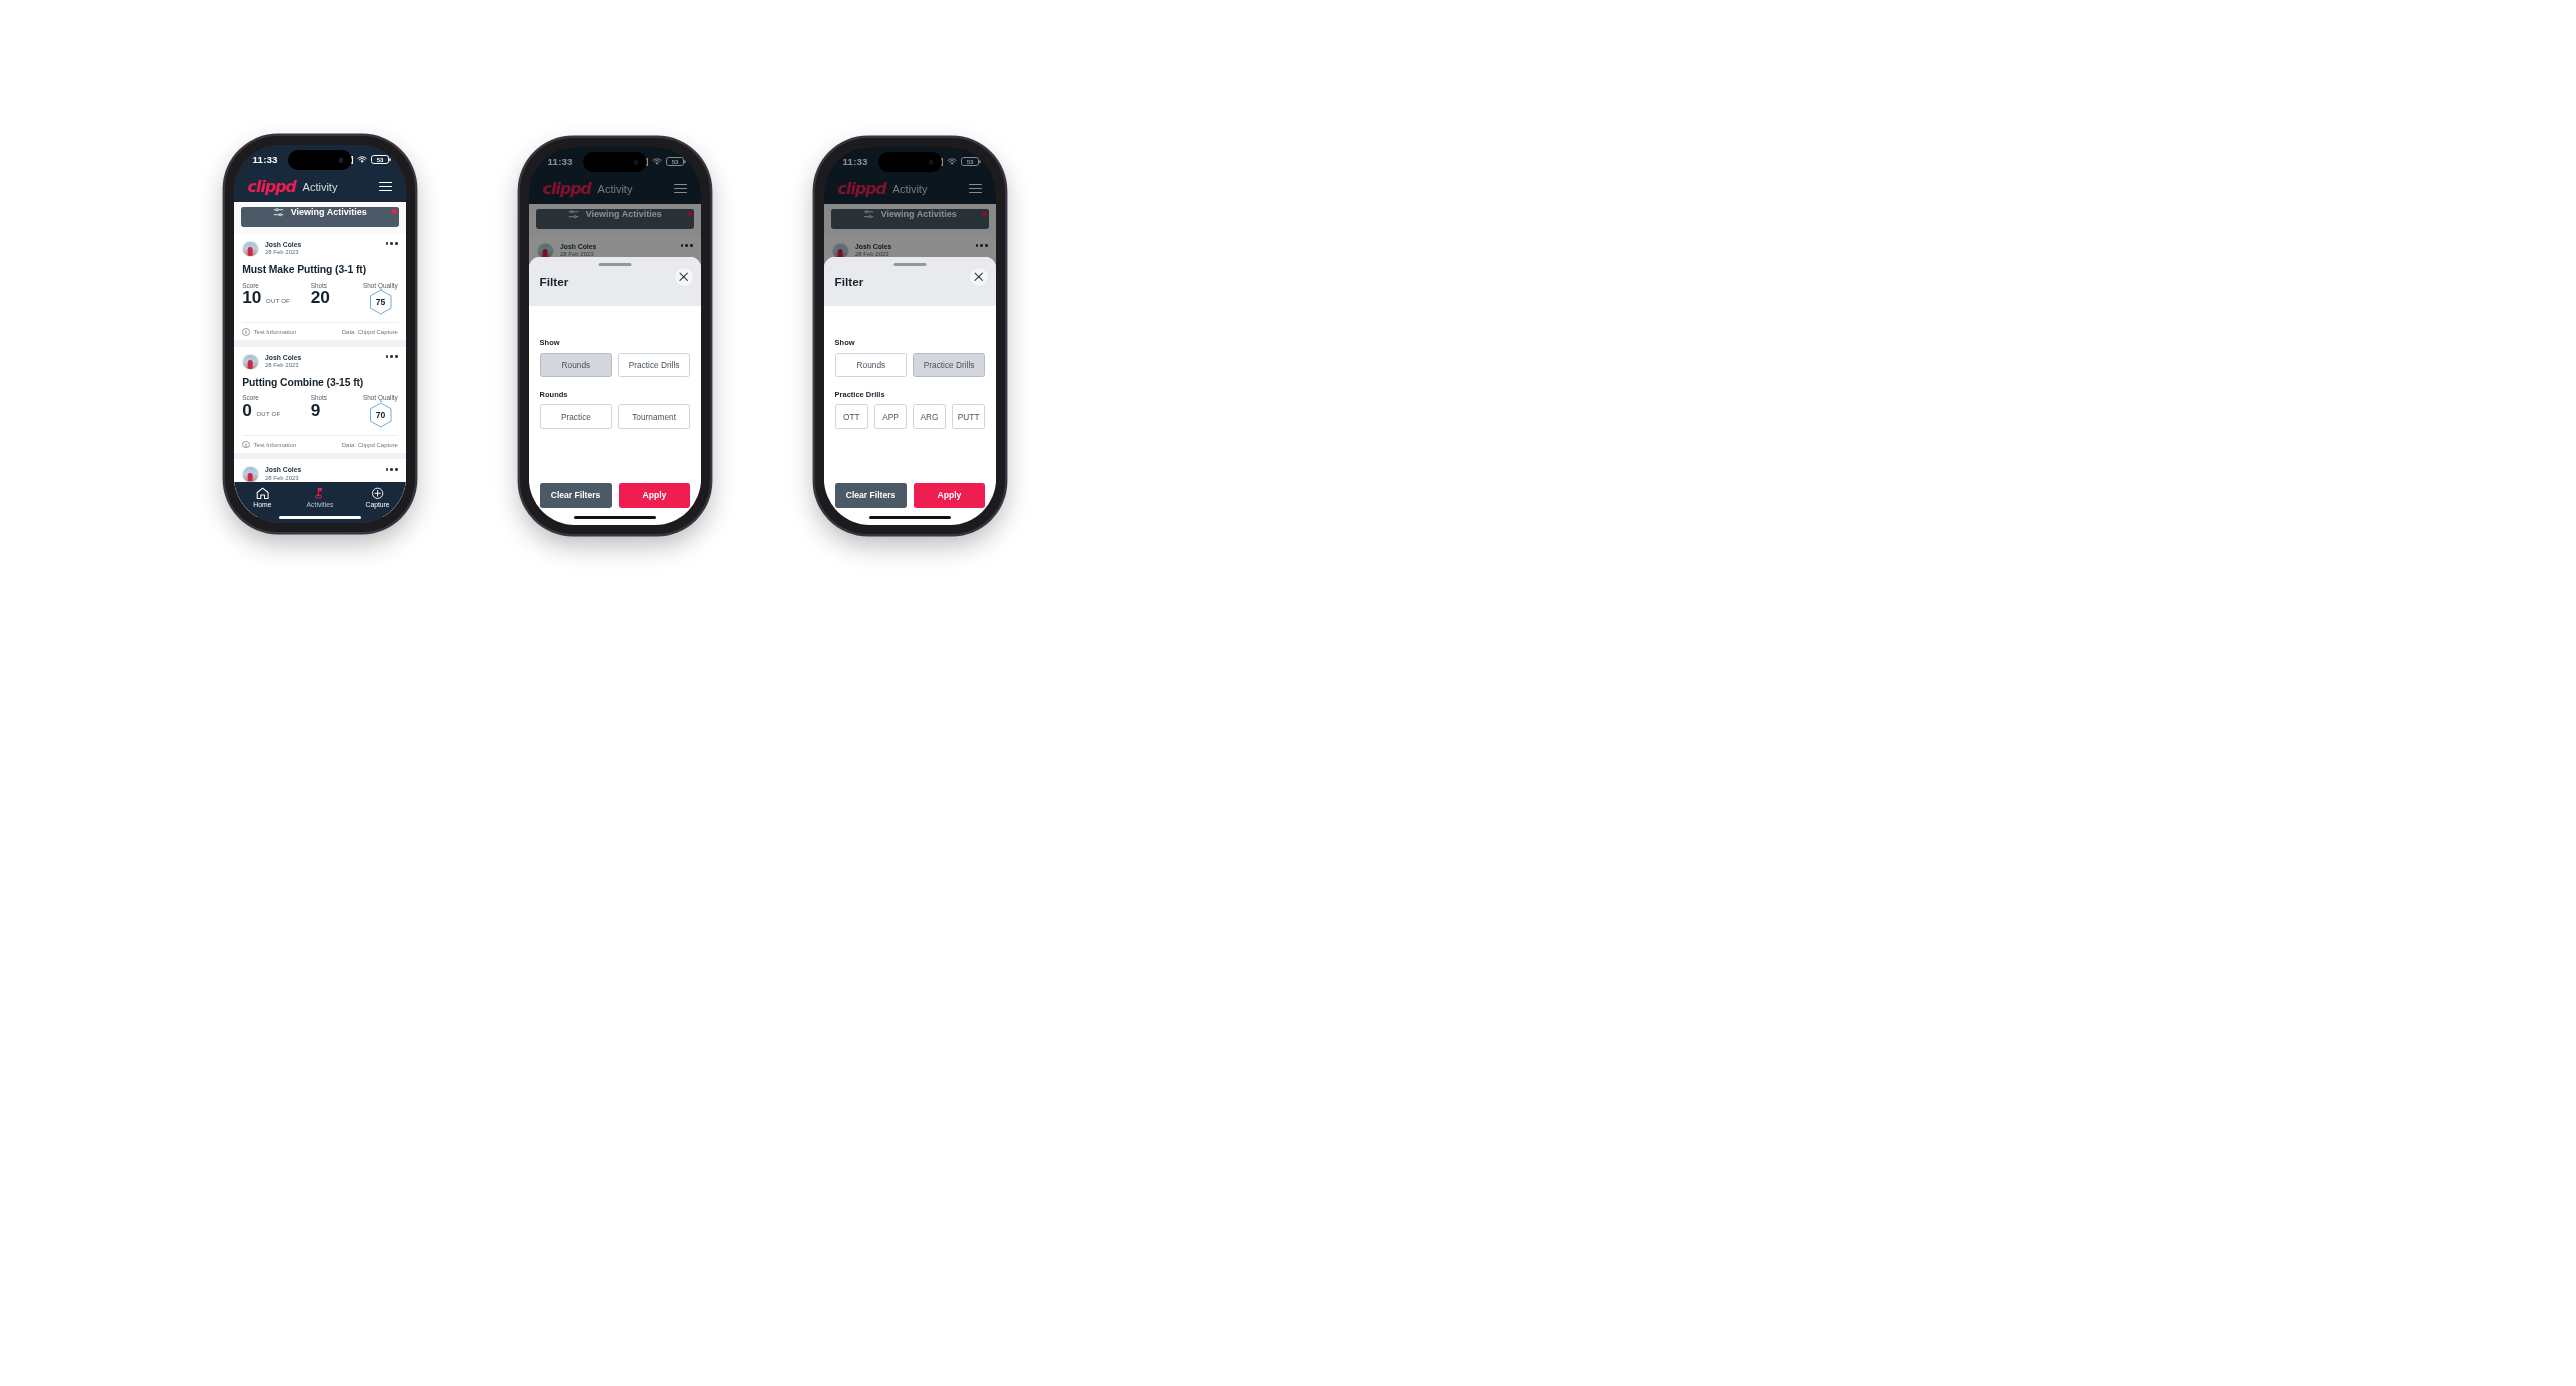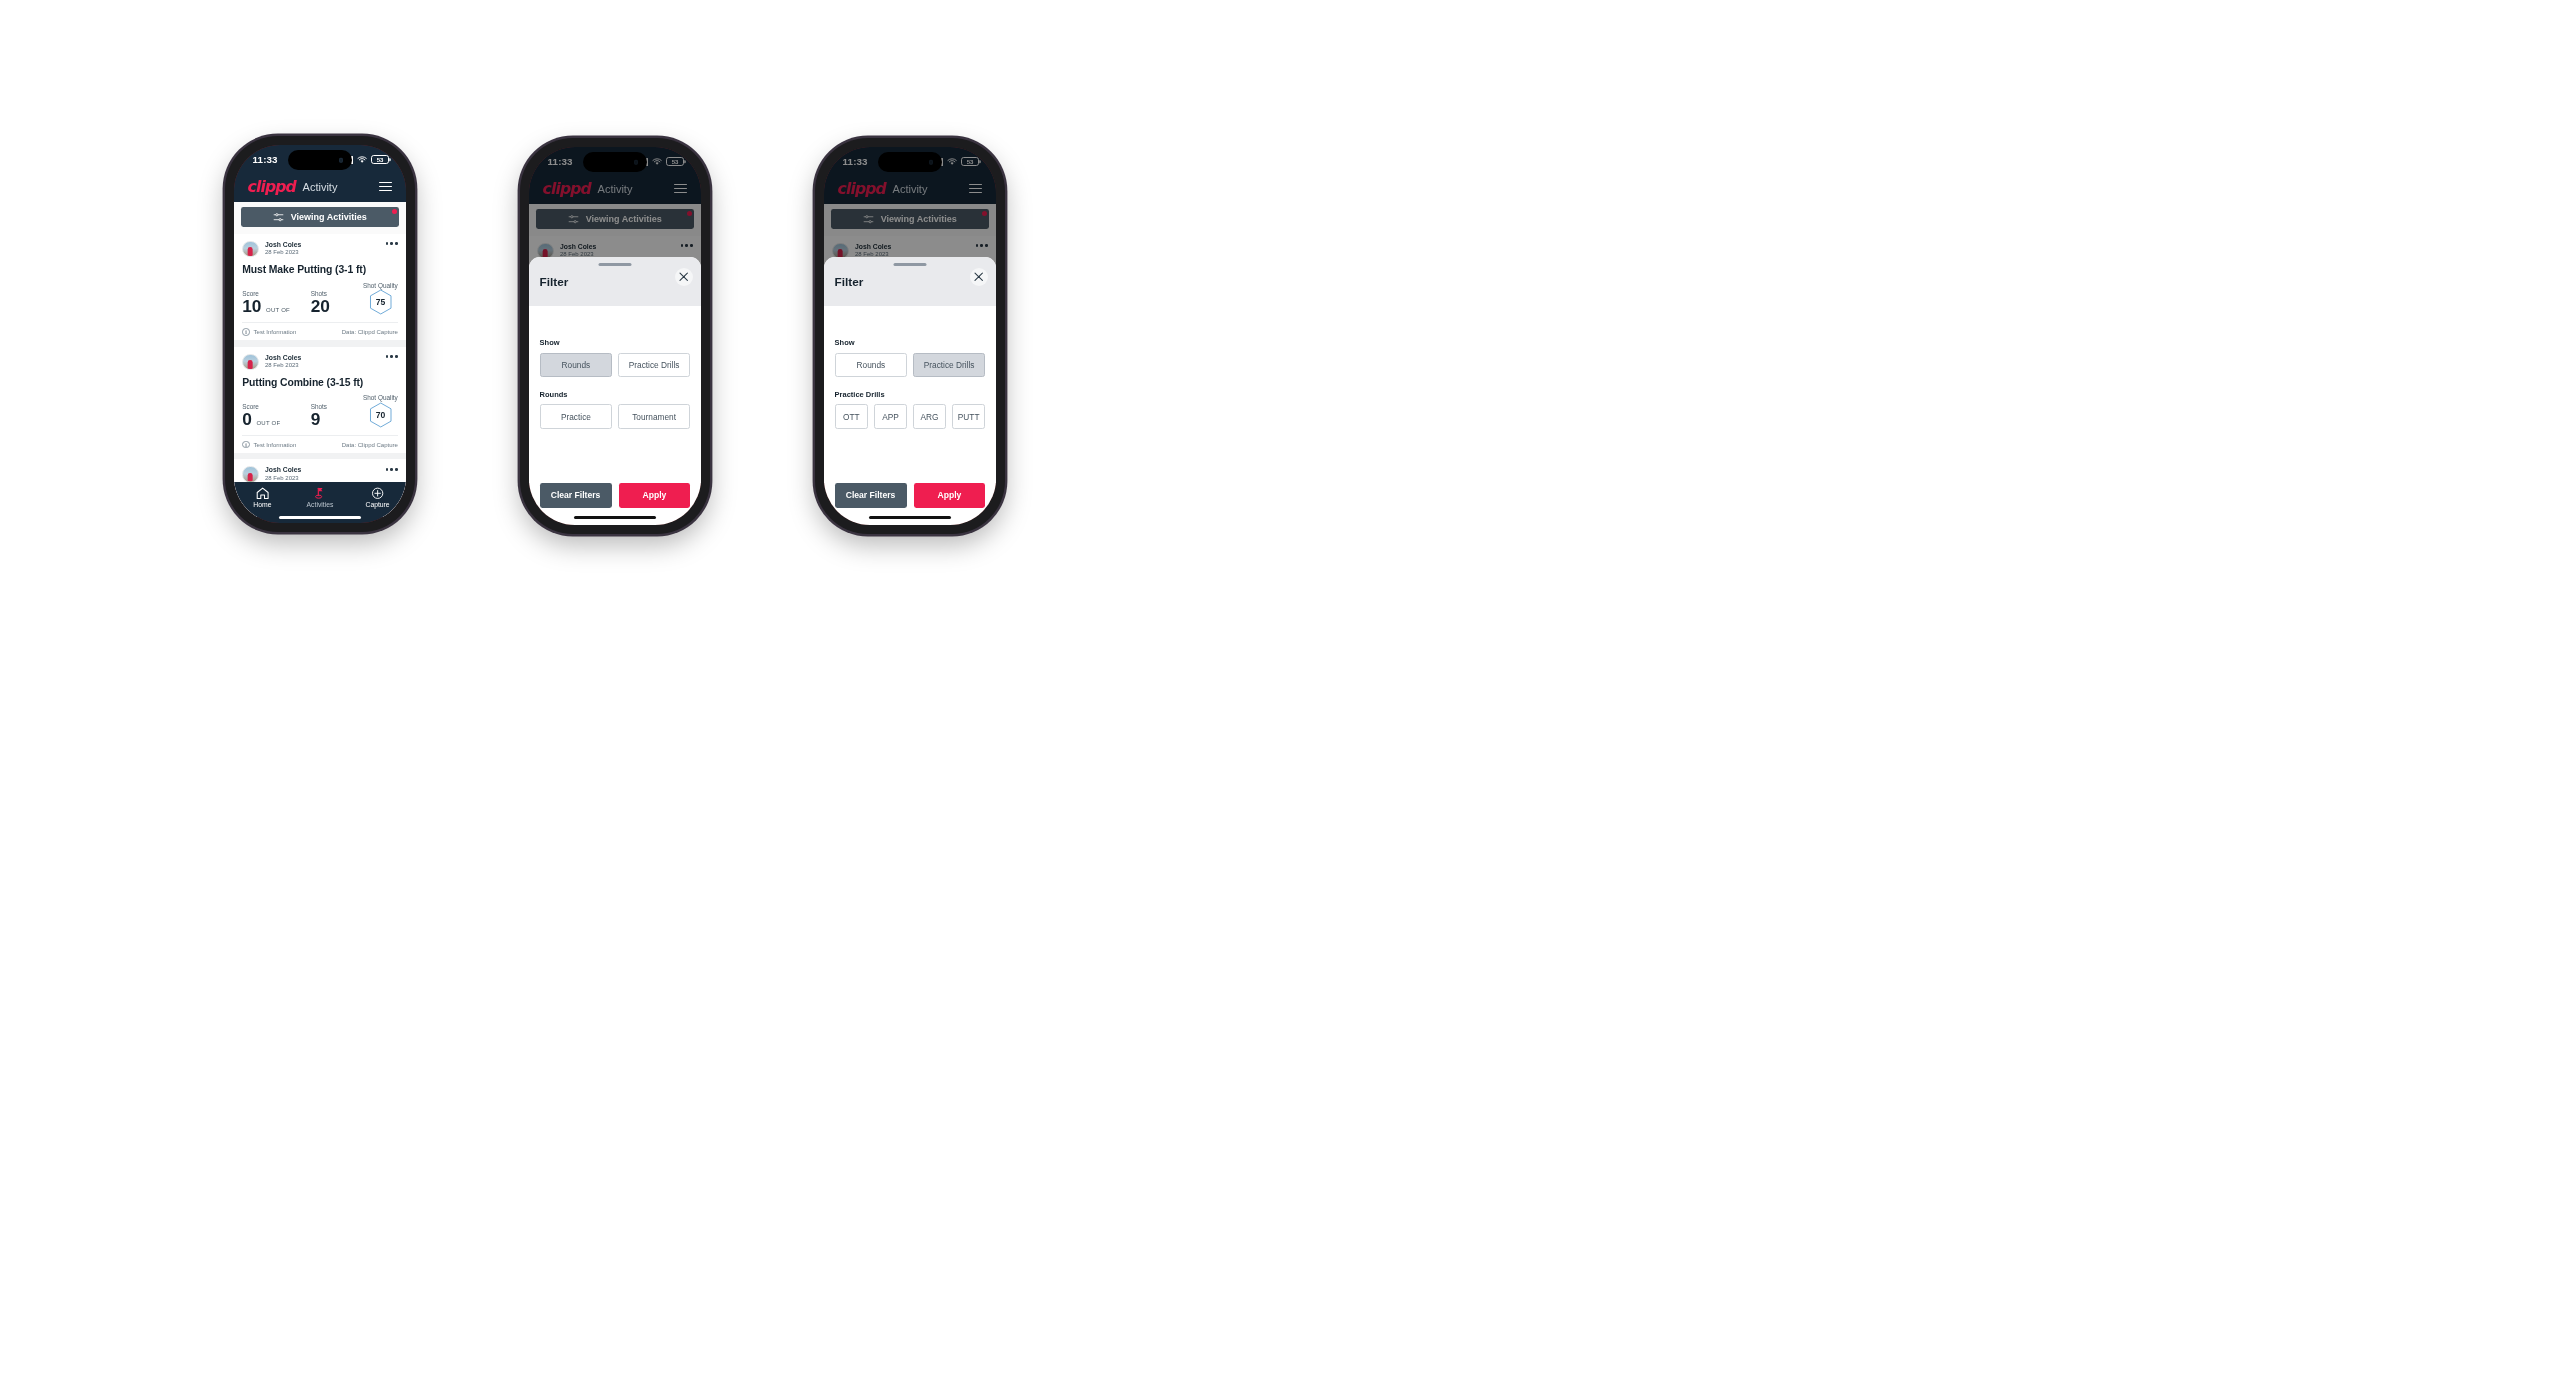--- a/index.html
+++ b/index.html
@@ -109,21 +109,21 @@
   .filterbar-wrap {
     background: #fafafa;
     padding: 5.5px 7px 6.3px 7px;
     position: relative;
   }
   .filterbar {
     position: relative;
     background: #4b5a66;
     border-radius: 2.4px;
     height: 20.4px;
-    display: flex; align-items: center; justify-content: center;
+    display: flex; justify-content: center;
     gap: 6.3px;
   }
   .filterbar .fb-label { color: #fff; font-size: 9px; font-weight: bold; }
   .fb-icon { width: 11px; height: 11px; display:block; }
   .badge-dot {
     position: absolute; right: 2.4px; top: 1.6px;
     width: 5.5px; height: 5.5px; border-radius: 50%;
     background: #ef1e50;
   }
 
@@ -150,21 +150,21 @@
   }
   .who-name { font-size: 6.8px; font-weight: bold; color: #1c2b36; line-height: 1.25; }
   .who-date { font-size: 6px; color: #5c6b78; line-height: 1.3; }
   .dots { margin-left:auto; display:flex; gap:2px; align-self:flex-start; margin-top:1.6px; }
   .dots i { width: 2.7px; height: 2.7px; border-radius:50%; background:#2c3b47; display:block; }
 
   .card-title {
     font-size: 10.4px; font-weight: bold; color: #16232e;
     padding: 3.9px 0 6.3px 0; letter-spacing: -0.1px;
   }
-  .stats { display:flex; align-items:flex-end; padding-bottom: 7px; }
+  .stats { display:flex; align-items:flex-start; padding-bottom: 7px; }
   .stat-score { width: 44%; }
   .stat-shots { width: 30%; }
   .stat-q { margin-left:auto; text-align:center; }
   .stat-label { font-size: 6.4px; color: #505f6b; margin-bottom: 0.8px; }
   .stat-row { display:flex; align-items:baseline; gap:4.7px; }
   .big { font-size: 17.3px; font-weight: bold; color: #16232e; line-height: 1; }
   .outof { font-size: 6px; color: #4a5964; letter-spacing:0.2px; }
   .hex {
     position: relative; width: 23.5px; height: 26px; margin: 0.8px auto 0 auto;
     display:flex; align-items:center; justify-content:center;

